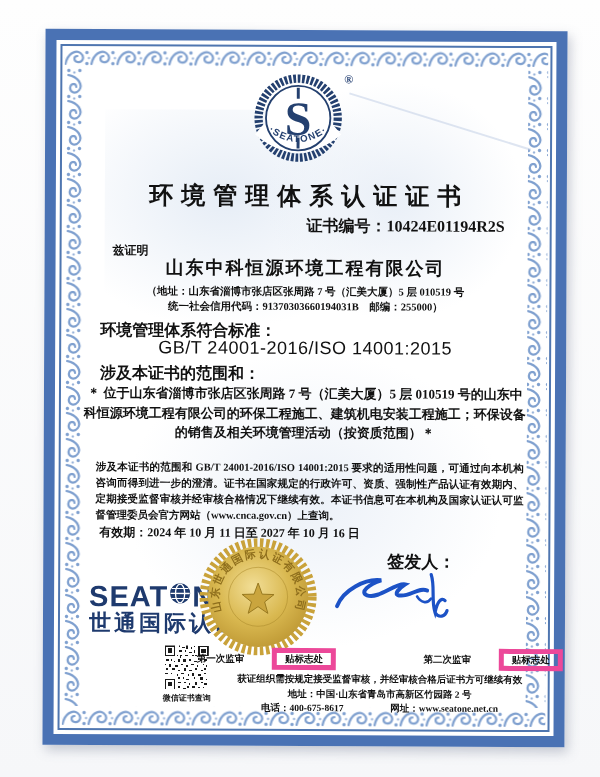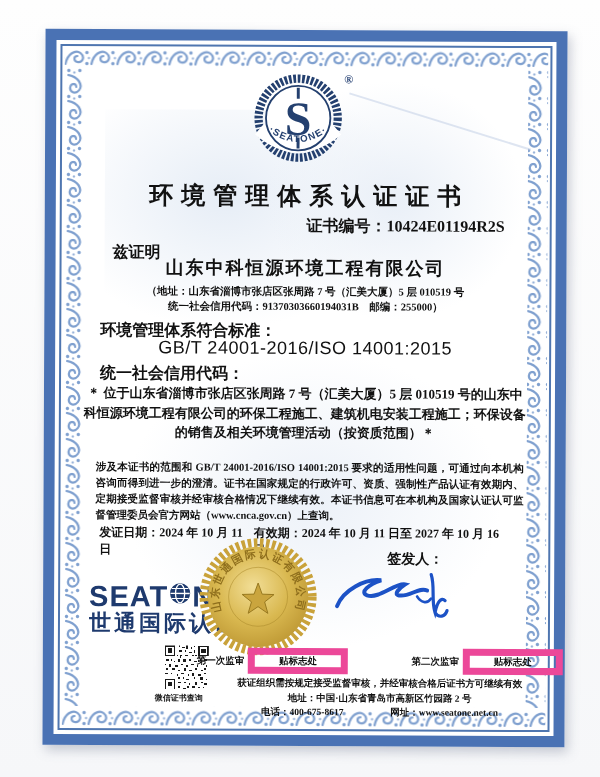--- a/index.html
+++ b/index.html
@@ -9,36 +9,36 @@
     box-shadow:3px 5px 12px rgba(100,110,135,.35);transform:rotate(.25deg);}
   .band{position:absolute;inset:0;border:11px solid #4a72b4;}
   .hairline{position:absolute;inset:15px;border:2px solid #4f76b0;}
   .patternFrame{position:absolute;left:19px;top:19px;}
   .wm{position:absolute;pointer-events:none;}
   .content-abs{position:absolute;}
   .ctr{left:0;width:100%;text-align:center;}
   .navy{color:#1e3a6e;}
   .title{font-size:24px;font-weight:bold;letter-spacing:1px;}
   .certno{font-size:16px;font-weight:bold;}
-  .intro{font-size:16px;font-weight:600;}
+  .intro{font-size:12px;font-weight:600;}
   .company{font-size:18px;font-weight:bold;letter-spacing:2px;}
   .addr{font-size:10.5px;font-weight:600;}
   .label{font-size:16px;font-weight:600;}
   .standard{font-size:18px;font-family:"Liberation Sans",sans-serif;letter-spacing:.5px;}
   .scope{font-size:13px;font-weight:bold;line-height:1.5;text-align:center;}
   .legal{font-size:10.5px;font-weight:600;line-height:16px;text-align:justify;}
   .dates{display:flex;justify-content:space-between;font-size:12px;font-weight:bold;}
-  .signer{font-size:14px;font-weight:bold;}
+  .signer{font-size:17px;font-weight:bold;}
   .brand{font-family:"Liberation Sans",sans-serif;font-size:29px;font-weight:800;
     color:#1e3a6e;letter-spacing:1px;line-height:28px;display:flex;}
   .brandcn{font-size:22px;font-weight:bold;color:#1e3a6e;letter-spacing:3px;line-height:26px;}
   .footinfo{font-size:9.5px;font-weight:600;line-height:14.5px;text-align:center;}
   .auditrow{display:flex;justify-content:space-between;align-items:center;padding:0 6px;margin-bottom:2px;}
-  .stkbox{border:7px solid #ec4899;padding:0 24px;line-height:12px;display:inline-block;}
-  .qrcaption{font-size:8px;font-weight:600;text-align:left;}
+  .stkbox{border:5px solid #ec4899;padding:0 8px;line-height:12px;display:inline-block;}
+  .qrcaption{font-size:8px;font-weight:600;text-align:center;}
   .reg{font-size:12px;font-weight:bold;}
   .z2{z-index:2;} .z3{z-index:3;} .z4{z-index:4;}
 </style>
 </head>
 <body>
 
 <div class="cert">
 
   <div class="band"></div>
   <div class="hairline"></div>
@@ -90,27 +90,26 @@
   </div>
 
   <div class="content-abs intro" style="left:68px;top:213px;">兹证明</div>
   <div class="content-abs ctr company" style="top:226px;">山东中科恒源环境工程有限公司</div>
   <div class="content-abs ctr addr" style="top:255px;">（地址：山东省淄博市张店区张周路 7 号（汇美大厦）5 层 010519 号</div>
   <div class="content-abs ctr addr" style="top:270px;">统一社会信用代码：91370303660194031B　邮编：255000）</div>
 
   <div class="content-abs label" style="left:56px;top:291px;">环境管理体系符合标准：</div>
   <div class="content-abs ctr standard" style="top:308px;">GB/T 24001-2016/ISO 14001:2015</div>
 
-  <div class="content-abs label" style="left:56px;top:334px;">统一社会信用代码：</div>
+  <div class="content-abs label" style="left:56px;top:334px;">涉及本证书的范围和：</div>
   <div class="content-abs scope" style="left:40px;top:354px;width:442px;">＊ 位于山东省淄博市张店区张周路 7 号（汇美大厦）5 层 010519 号的山东中科恒源环境工程有限公司的环保工程施工、建筑机电安装工程施工；环保设备的销售及相关环境管理活动（按资质范围）＊</div>
 
   <div class="content-abs legal" style="left:52px;top:430px;width:428px;">涉及本证书的范围和 GB/T 24001-2016/ISO 14001:2015 要求的适用性问题，可通过向本机构咨询而得到进一步的澄清。证书在国家规定的行政许可、资质、强制性产品认证有效期内、定期接受监督审核并经审核合格情况下继续有效。本证书信息可在本机构及国家认证认可监督管理委员会官方网站（www.cnca.gov.cn）上查询。</div>
 
   <div class="content-abs dates" style="left:56px;top:495px;width:408px;">
-    <span><span>发证日期：</span><span>2024 年 10 月 11 日</span></span>
     <span><span>有效期：</span><span>2024 年 10 月 11 日至 2027 年 10 月 16 日</span></span>
   </div>
   <div class="content-abs signer" style="left:344px;top:520px;">签发人：</div>
 
   <div class="content-abs z2" style="left:46px;top:553px;">
     <div class="brand">
       <span>SEAT</span>
         <svg width="22" height="22" viewBox="0 0 24 24" style="margin:0 1px;" aria-hidden="true">
           <circle cx="12" cy="12" r="11" fill="#1e3a6e"></circle>
           <ellipse cx="12" cy="12" rx="5" ry="10.2" fill="none" stroke="#fff" stroke-width="1.4"></ellipse>

